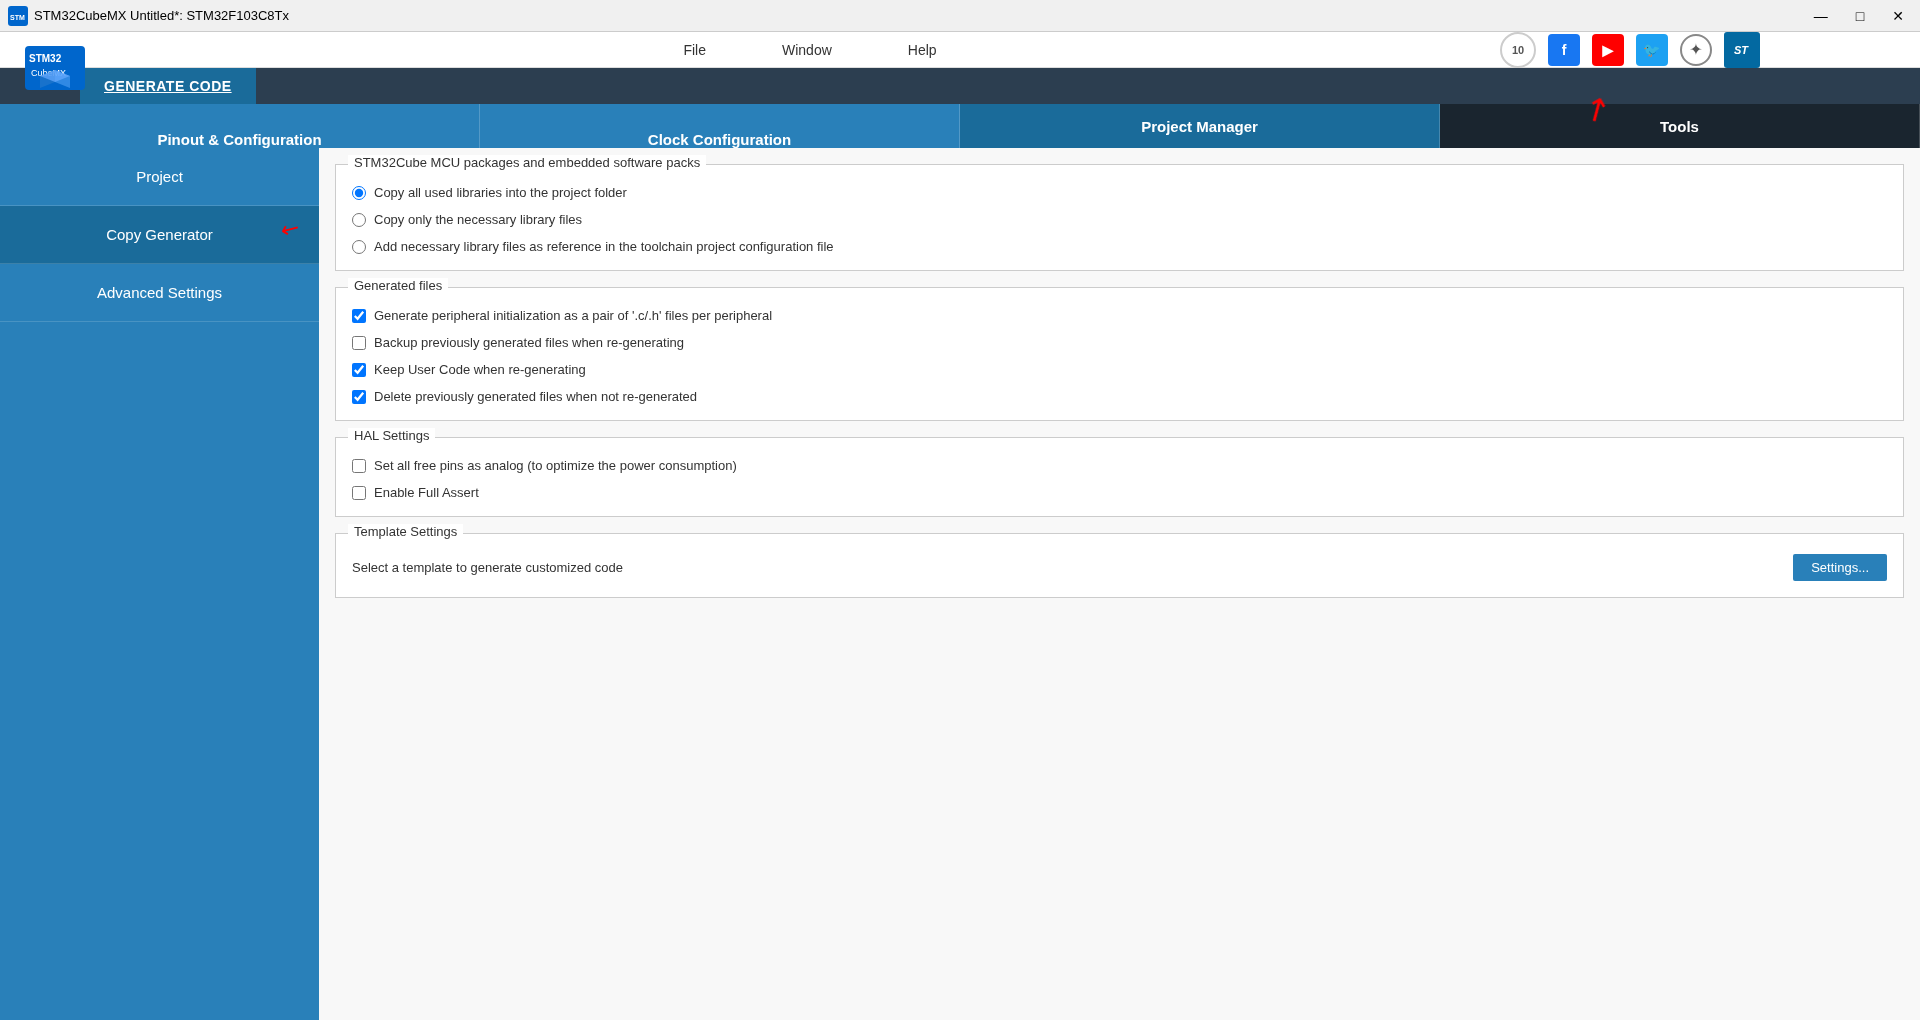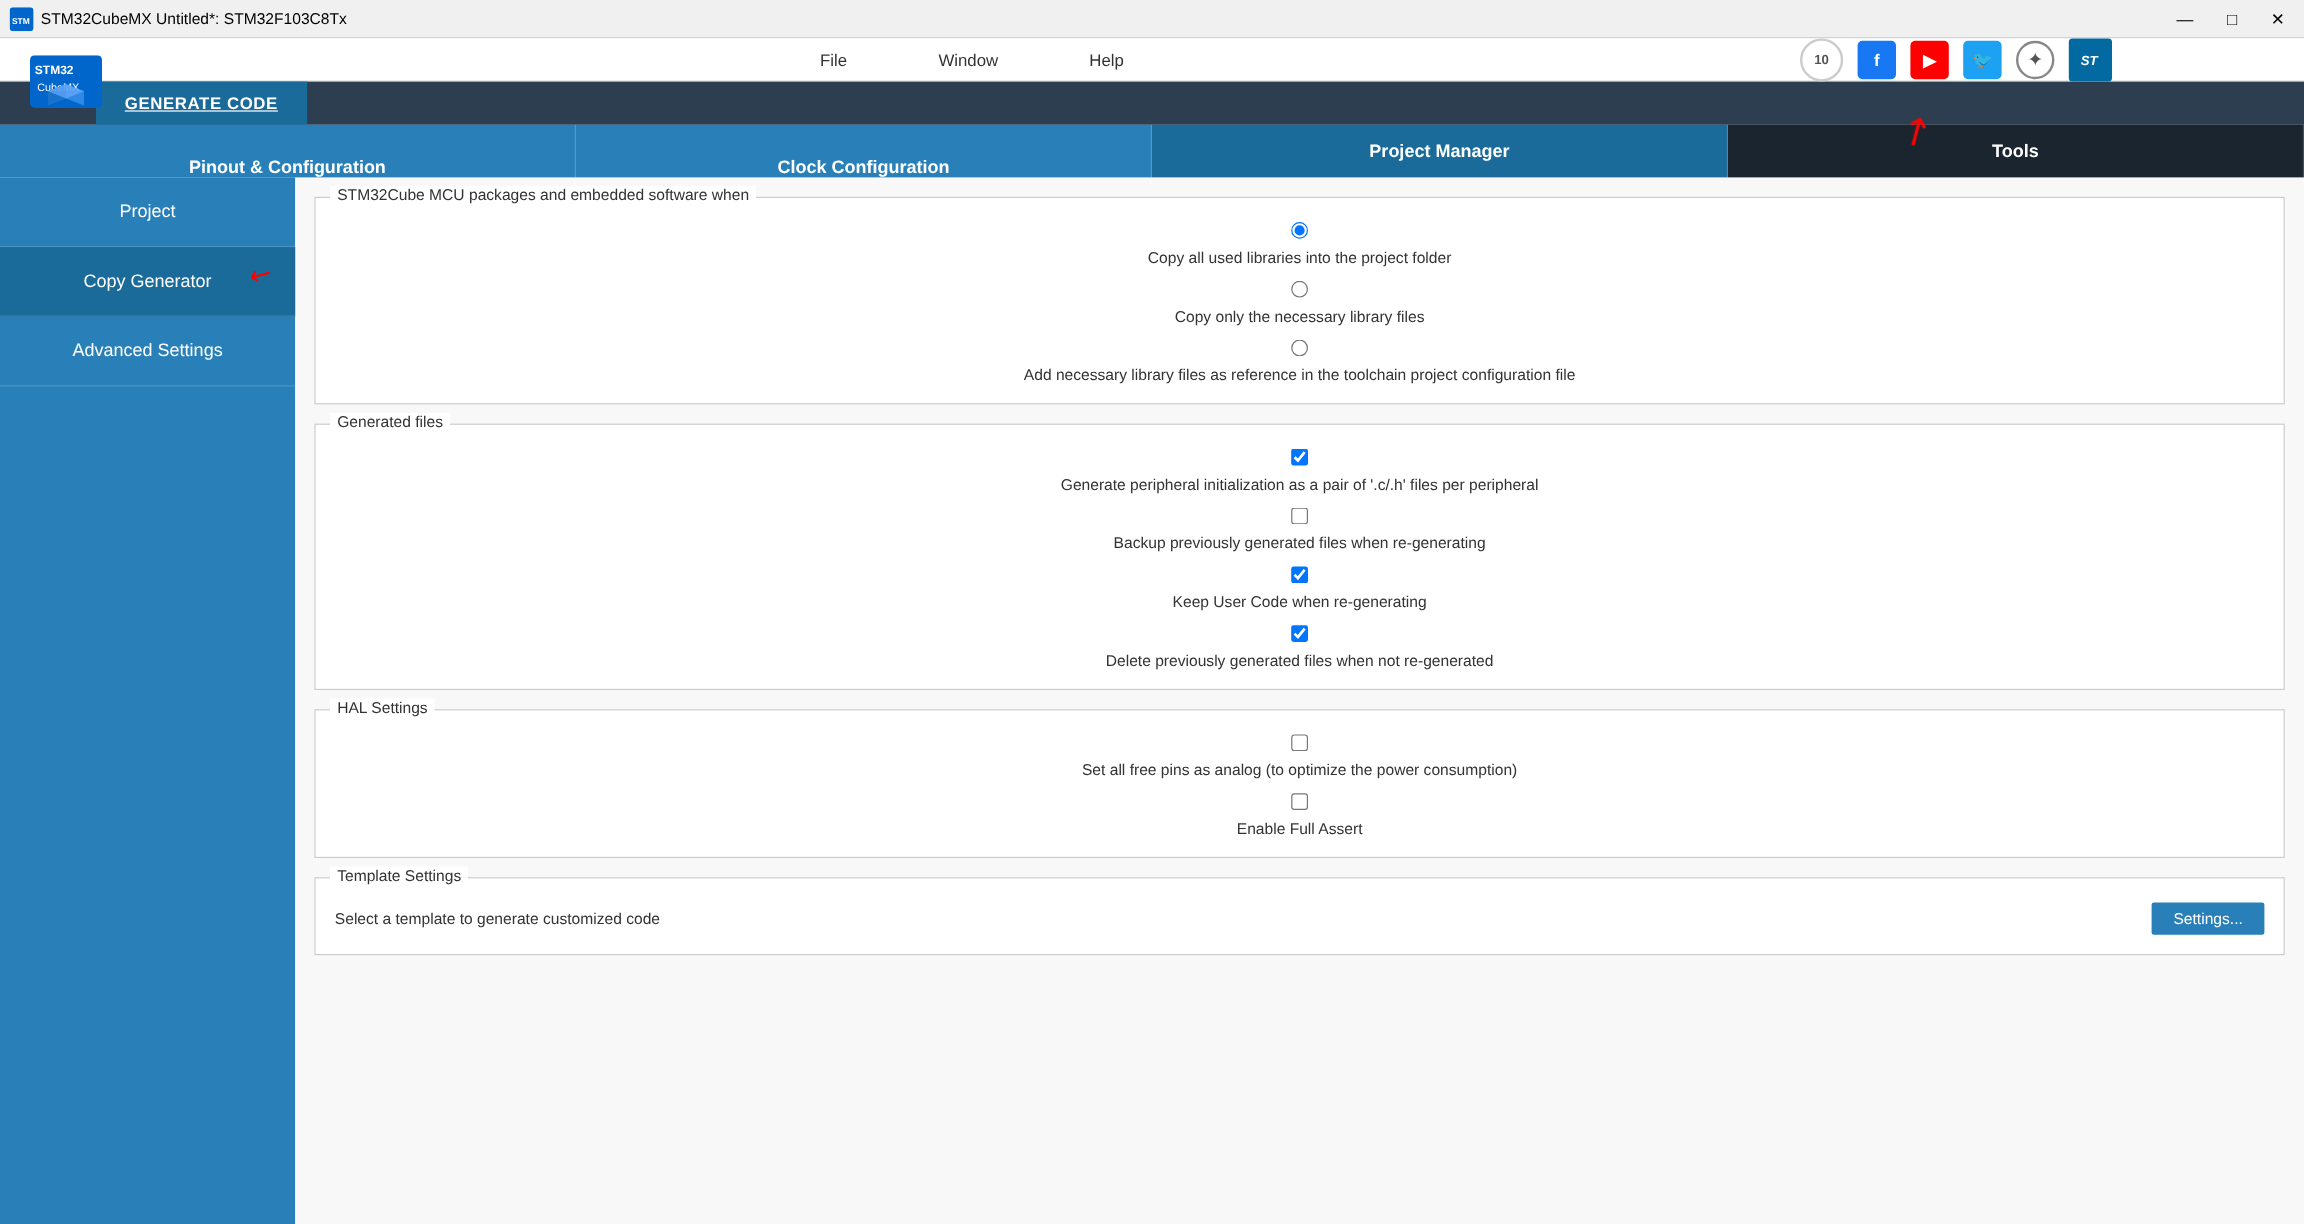--- a/index.html
+++ b/index.html
@@ -104,21 +104,21 @@
     .tab.dark { background: #1a252f; color: white; }
 
     
     .main-layout {
       display: flex;
       height: calc(1020px - 32px - 36px - 36px - 44px);
     }
 
     
     .sidebar {
-      width: 246px;
+      width: 319px;
       background: #2980b9;
       display: flex;
       flex-direction: column;
     }
     .sidebar-item {
       padding: 20px 16px;
       color: white;
       font-size: 15px;
       cursor: pointer;
       text-align: center;
@@ -148,21 +148,21 @@
       left: 12px;
       background: white;
       padding: 0 6px;
       font-size: 13px;
       color: #333;
       font-weight: normal;
     }
 
     
     .radio-group, .checkbox-group { display: flex; flex-direction: column; gap: 12px; padding-top: 8px; }
-    .radio-item, .checkbox-item { display: flex; align-items: center; gap: 8px; font-size: 13px; color: #333; flex-direction: column; }
+    .radio-item, .checkbox-item { display: flex; align-items: center; gap: 8px; font-size: 13px; color: #333; }
     .radio-item input[type="radio"], .checkbox-item input[type="checkbox"] {
       width: 14px; height: 14px; cursor: pointer;
     }
 
     
     .settings-btn {
       background: #2980b9;
       color: white;
       border: none;
       padding: 6px 18px;
@@ -266,21 +266,21 @@
       <div style="position:absolute; right:20px; top:10px; color:red; font-size:22px; transform: rotate(30deg);">↙</div>
     </div>
     <div class="sidebar-item">
       <span>Advanced Settings</span>
     </div>
   </div>
 
   <div class="content-area">
 
     <div class="section-box">
-      <span class="section-title">STM32Cube MCU packages and embedded software when</span>
+      <span class="section-title">STM32Cube MCU packages and embedded software packs</span>
       <div class="radio-group">
         <label class="radio-item">
           <input type="radio" name="mcu_packages" checked="" style="">
           <span>Copy all used libraries into the project folder</span>
         </label>
         <label class="radio-item">
           <input type="radio" name="mcu_packages" style="">
           <span>Copy only the necessary library files</span>
         </label>
         <label class="radio-item">

